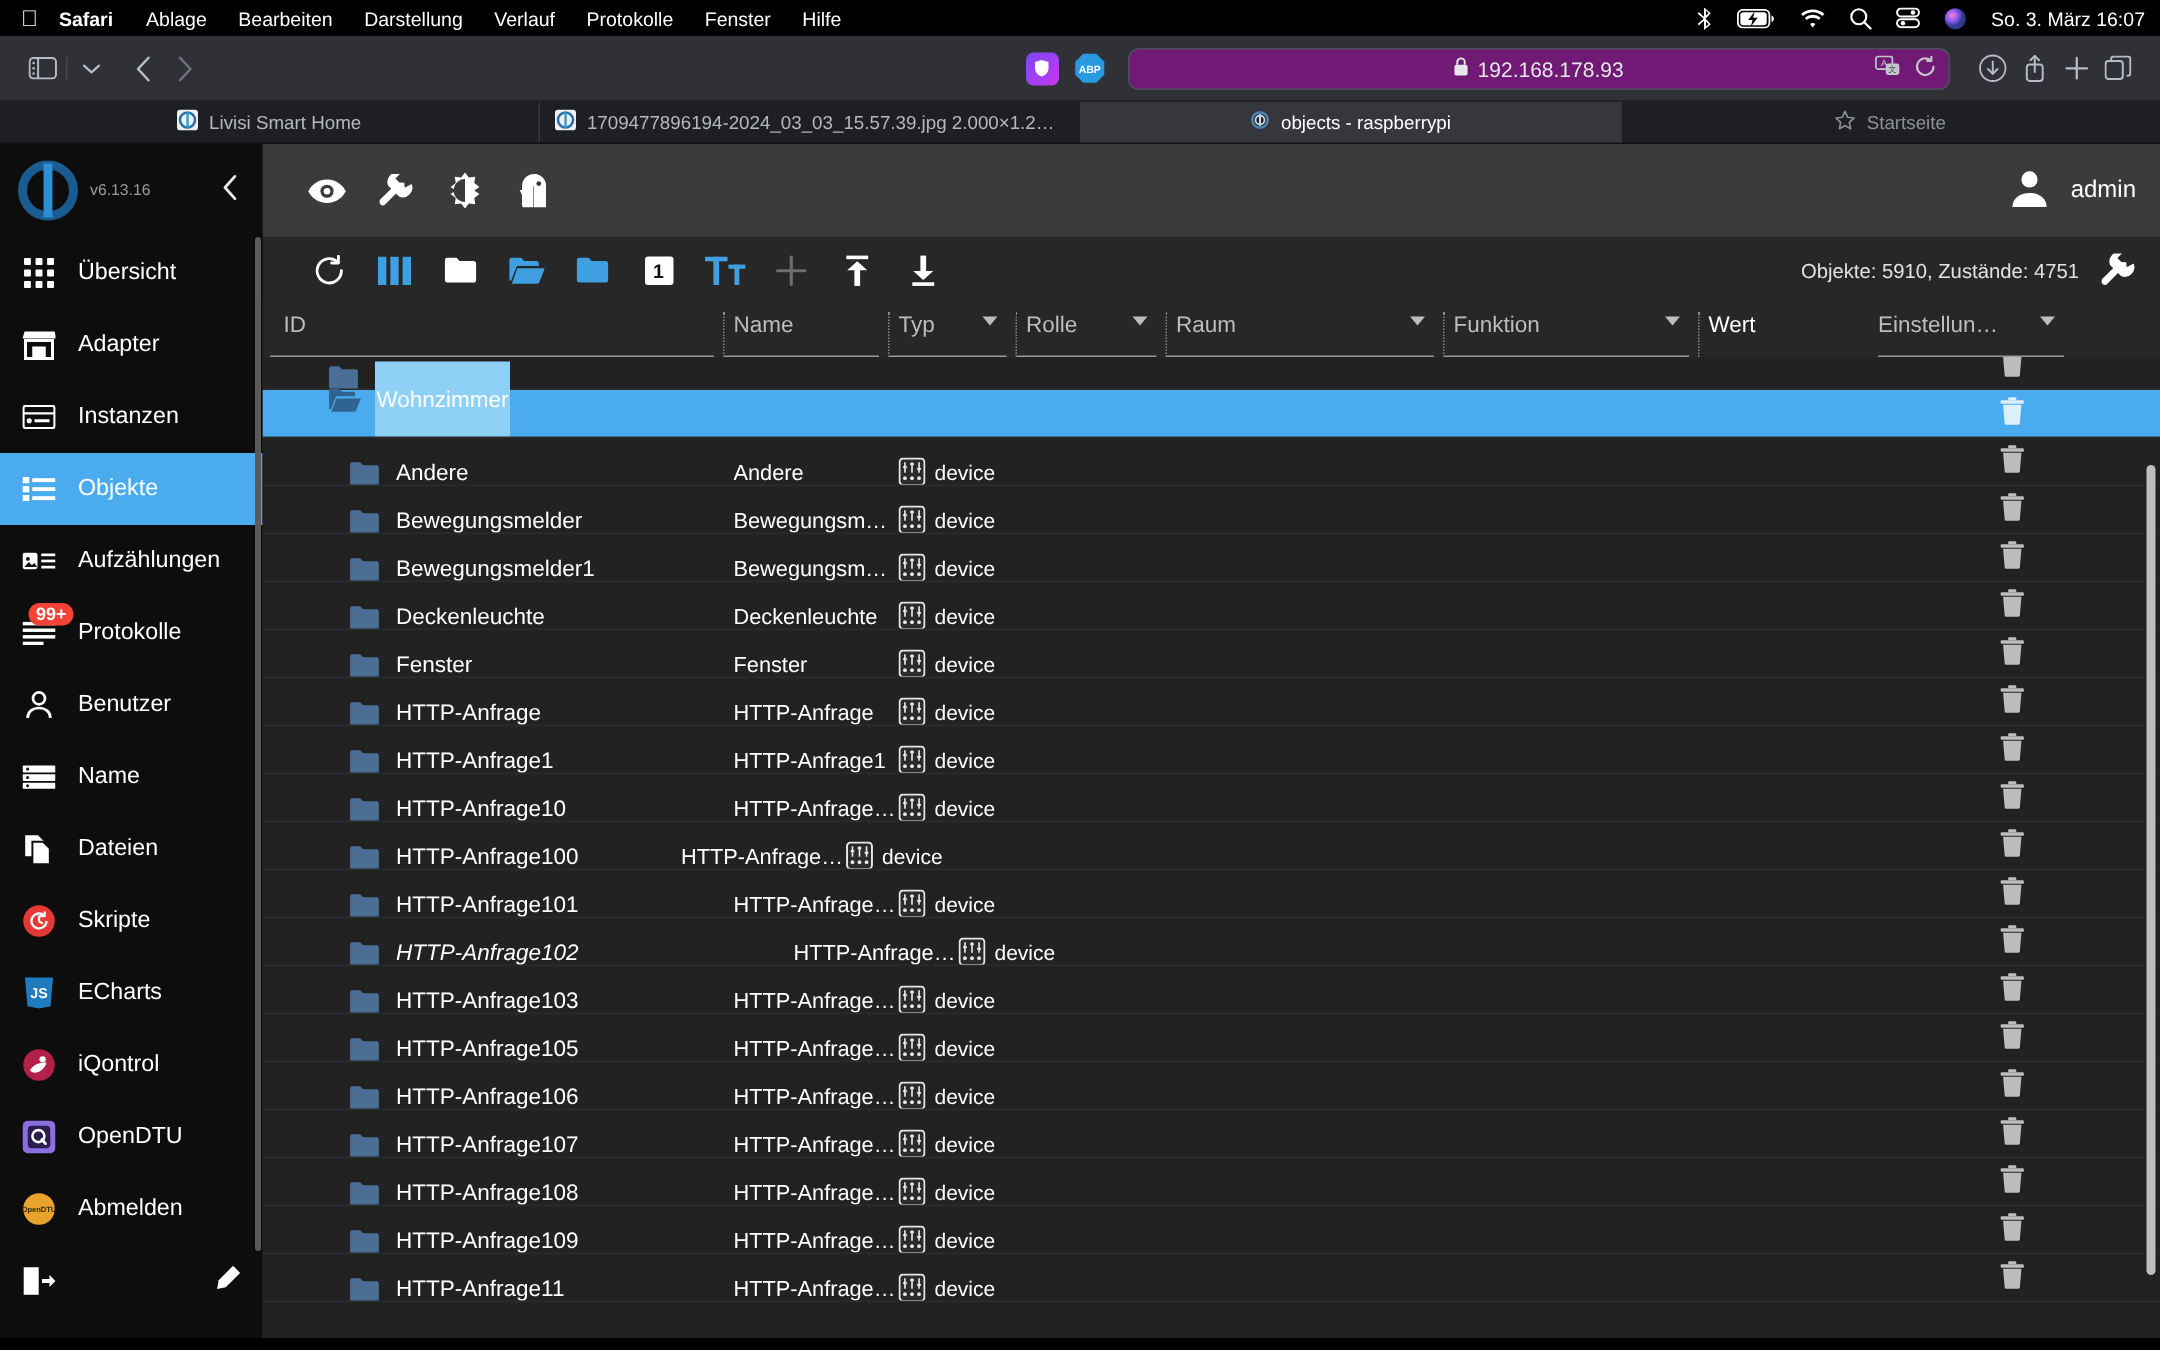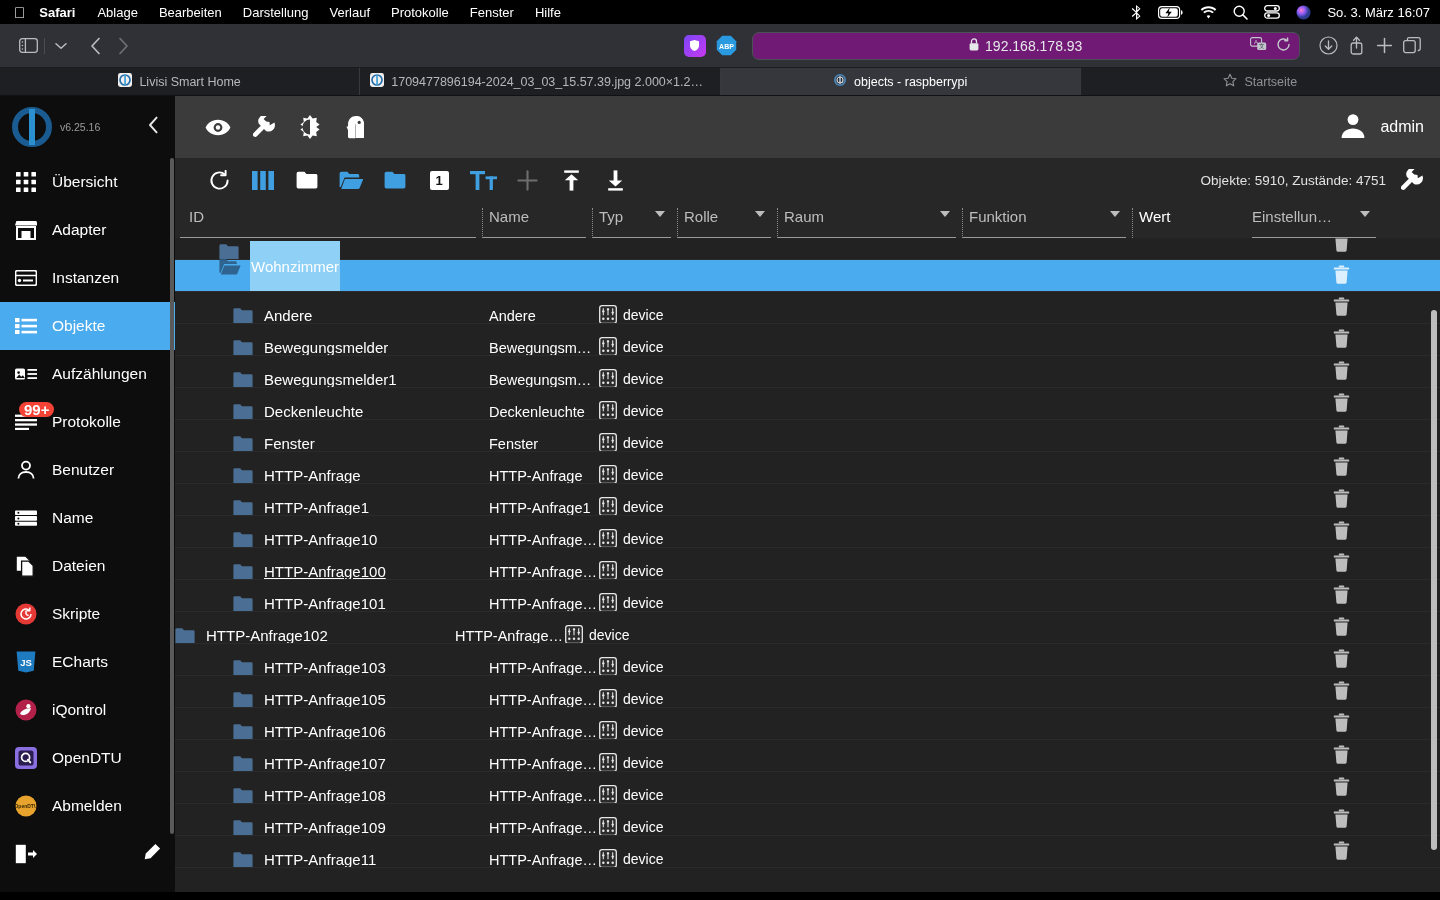--- a/index.html
+++ b/index.html
@@ -90,21 +90,21 @@
   .sb-collapse { margin-left: auto; margin-right: 16px; color: #e8e8e8; font-size: 17px; }
   .sb-item {
     height: 48px; display: flex; align-items: center;
     padding-left: 14px; gap: 14px;
     color: #fff; font-size: 15.5px; position: relative;
   }
   .sb-item.active { background: #4aabee; }
   .sb-ico { width: 24px; height: 24px; display: flex; align-items: center; justify-content: center; flex: 0 0 24px; }
   .badge {
     position: absolute; left: 19px; top: 4px;
-    background: #f44336; color: #fff; font-size: 15px; font-weight: bold;
+    background: #f44336; color: #fff; font-size: 12px; font-weight: bold;
     border-radius: 9px; padding: 1px 5px; line-height: 13px; z-index: 3;
   }
   .sb-pencil { margin-left: auto; margin-right: 14px; color: #fff; }
   .sb-scroll {
     position: absolute; right: 1px; top: 62px; width: 4px; height: 676px;
     background: #5a5a5a; border-radius: 2px;
   }
 
   
   .main { flex: 1; display: flex; flex-direction: column; background: #1f1f1f; min-width: 0; }
@@ -378,21 +378,21 @@
 <div class="app">
 
   <div class="sidebar">
     <div class="sb-head">
       <span class="sb-logo">
         <svg width="44" height="44" viewBox="0 0 44 44">
             <circle cx="22" cy="22" r="17" fill="none" stroke="#1a5b91" stroke-width="6"></circle>
             <rect x="19" y="4" width="6" height="36" fill="#2b8fd0"></rect>
           </svg>
       </span>
-      <span class="sb-ver">v6.25.16</span>
+      <span class="sb-ver">v6.13.16</span>
       <span class="sb-collapse">
         <svg width="11" height="18" viewBox="0 0 11 18">
             <polyline points="8.6,1.6 2,9 8.6,16.4" fill="none" stroke="#e8e8e8" stroke-width="1.9" stroke-linecap="round" stroke-linejoin="round"></polyline>
           </svg>
       </span>
     </div>
 
     <div class="sb-item">
       <span class="sb-ico">
         <svg width="20" height="20" viewBox="0 0 20 20">
@@ -1046,21 +1046,21 @@
               <span>device</span>
             </div>
             <span class="trash"><svg width="17" height="19" viewBox="0 0 17 19">
                 <rect x="0.8" y="2.4" width="15.4" height="2.2" rx="0.6" fill="#bdbdbd"></rect>
                 <rect x="5.8" y="0.4" width="5.4" height="2" rx="0.6" fill="#bdbdbd"></rect>
                 <path d="M2.4 5.4h12.2l-1 12.2a1.2 1.2 0 01-1.2 1.1H4.6a1.2 1.2 0 01-1.2-1.1z" fill="#bdbdbd"></path>
               </svg></span>
             <span class="rowsep"></span>
           </div>
           <div class="row">
-            <div class="cell-id" style="width: 314px; padding-left: 58px; text-decoration: underline;">
+            <div class="cell-id" style="width: 279px; padding-left: 58px;">
               <span class="folder-ico"><svg width="20" height="16" viewBox="0 0 20 16">
                   <path d="M0.4 1.6A1.4 1.4 0 011.8.2h5.4l1.8 2h9.2c.8 0 1.4.6 1.4 1.4v10.8c0 .8-.6 1.4-1.4 1.4H1.8a1.4 1.4 0 01-1.4-1.4z" fill="#4b6f94"></path>
                 </svg></span>
               <span>HTTP-Anfrage100</span>
             </div>
             <div class="cell-name" style="width: 110px;">HTTP-Anfrage…</div>
             <div class="cell-typ" style="width: 120px;">
               <span class="dev-ico"><svg width="18" height="19" viewBox="0 0 18 19">
                   <rect x="0.7" y="0.7" width="16.6" height="17.6" rx="2.4" fill="#2b2b2b" stroke="#e8e8e8" stroke-width="1.3"></rect>
                   <g stroke="#e8e8e8" stroke-width="1.1">
@@ -1114,21 +1114,21 @@
               <span>device</span>
             </div>
             <span class="trash"><svg width="17" height="19" viewBox="0 0 17 19">
                 <rect x="0.8" y="2.4" width="15.4" height="2.2" rx="0.6" fill="#bdbdbd"></rect>
                 <rect x="5.8" y="0.4" width="5.4" height="2" rx="0.6" fill="#bdbdbd"></rect>
                 <path d="M2.4 5.4h12.2l-1 12.2a1.2 1.2 0 01-1.2 1.1H4.6a1.2 1.2 0 01-1.2-1.1z" fill="#bdbdbd"></path>
               </svg></span>
             <span class="rowsep"></span>
           </div>
           <div class="row">
-            <div class="cell-id" style="width: 280px; ">
+            <div class="cell-id" style="width: 354px; padding-left: 58px; font-style: italic;">
               <span class="folder-ico"><svg width="20" height="16" viewBox="0 0 20 16">
                   <path d="M0.4 1.6A1.4 1.4 0 011.8.2h5.4l1.8 2h9.2c.8 0 1.4.6 1.4 1.4v10.8c0 .8-.6 1.4-1.4 1.4H1.8a1.4 1.4 0 01-1.4-1.4z" fill="#4b6f94"></path>
                 </svg></span>
               <span>HTTP-Anfrage102</span>
             </div>
             <div class="cell-name" style="width: 110px;">HTTP-Anfrage…</div>
             <div class="cell-typ" style="width: 120px;">
               <span class="dev-ico"><svg width="18" height="19" viewBox="0 0 18 19">
                   <rect x="0.7" y="0.7" width="16.6" height="17.6" rx="2.4" fill="#2b2b2b" stroke="#e8e8e8" stroke-width="1.3"></rect>
                   <g stroke="#e8e8e8" stroke-width="1.1">

